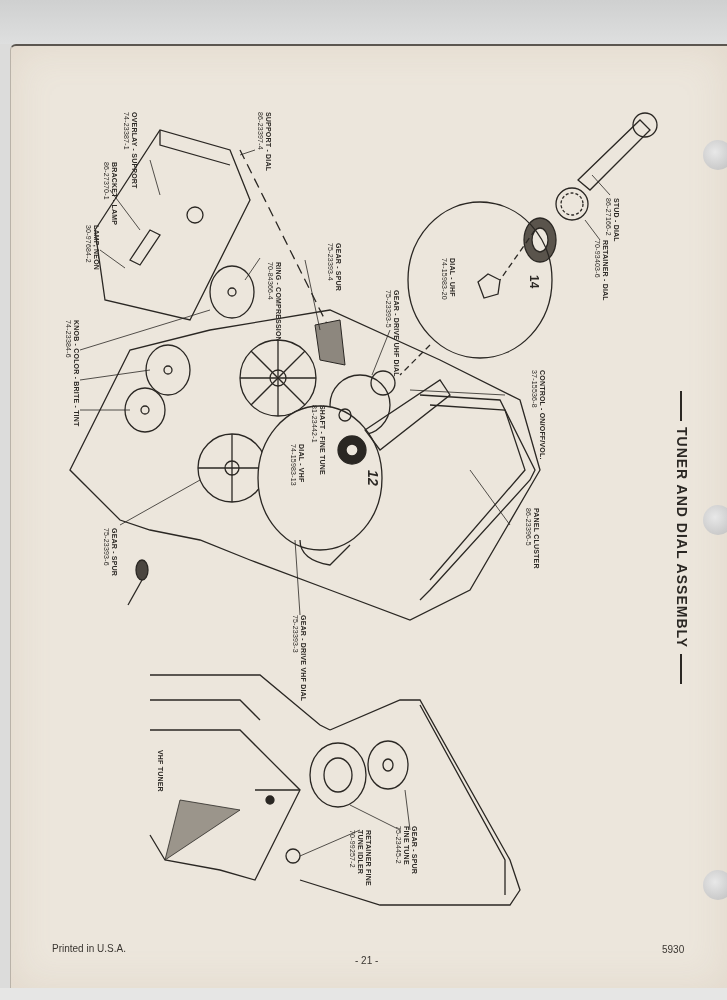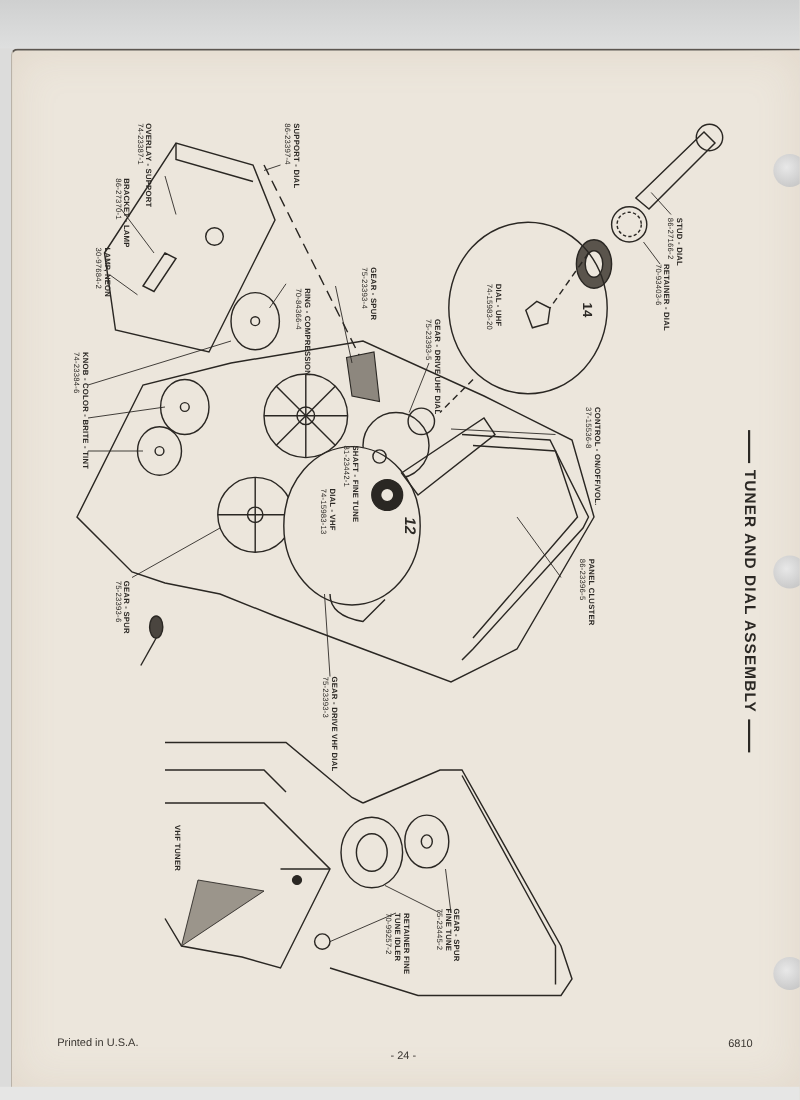--- a/index.html
+++ b/index.html
@@ -174,14 +174,14 @@
 <div class="lbl" style="left:307px;top:615px;"><span>GEAR - DRIVE VHF DIAL</span><span class="pn">75-23393-3</span></div>
 <div class="lbl" style="left:540px;top:508px;"><span>PANEL CLUSTER</span><span class="pn">86-23396-5</span></div>
 <div class="lbl" style="left:418px;top:826px;width:60px;white-space:normal;"><span>GEAR - SPUR FINE TUNE</span><span class="pn">75-23445-2</span></div>
 <div class="lbl" style="left:372px;top:830px;width:60px;white-space:normal;"><span>RETAINER FINE TUNE IDLER</span><span class="pn">70-99257-2</span></div>
 <div class="lbl" style="left:164px;top:750px;"><span>VHF TUNER</span></div>
 
 <div class="lbl" style="left:380px;top:470px;font-size:14px;line-height:14px;font-style:italic;"><span>12</span></div>
 <div class="lbl" style="left:540px;top:275px;font-size:12px;line-height:12px;"><span>14</span></div>
 
 <div class="footer" style="left:52px;top:943px;">Printed in U.S.A.</div>
-<div class="footer" style="left:355px;top:955px;">- 24 -</div>
-<div class="footer" style="left:662px;top:944px;">6810</div>
+<div class="footer" style="left:355px;top:955px;">- 21 -</div>
+<div class="footer" style="left:662px;top:944px;">5930</div>
 
 </body></html>

